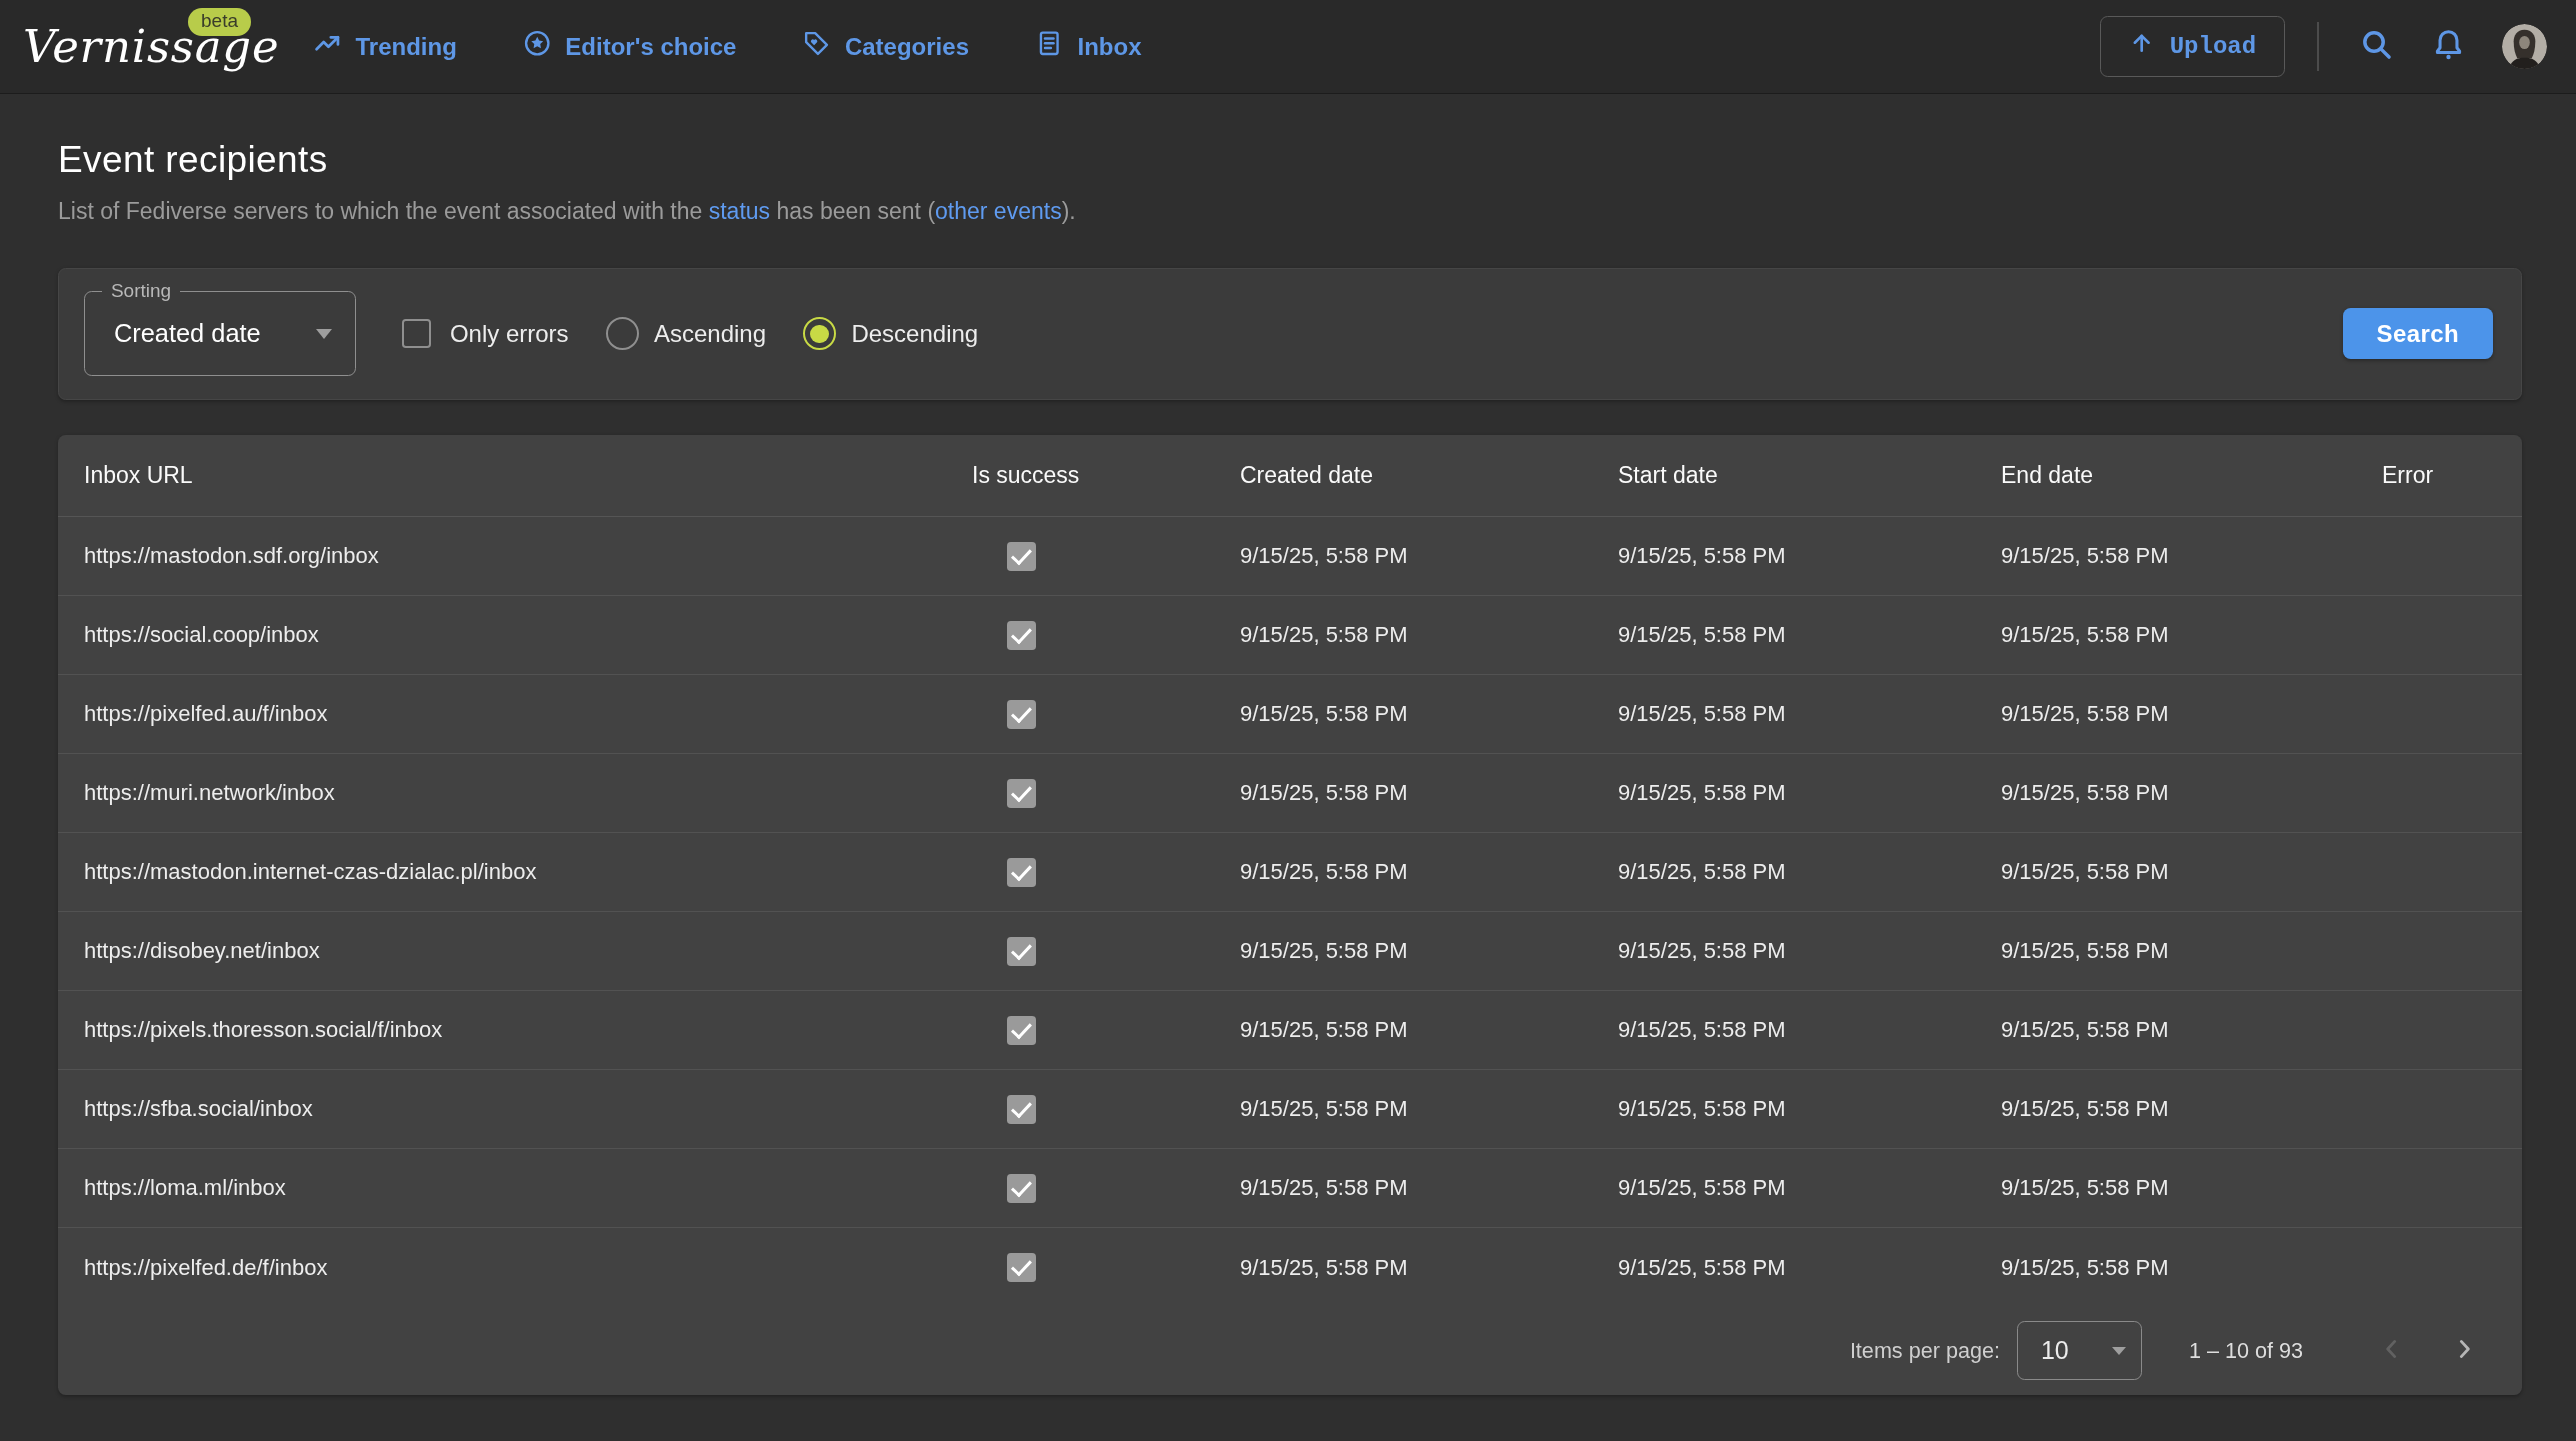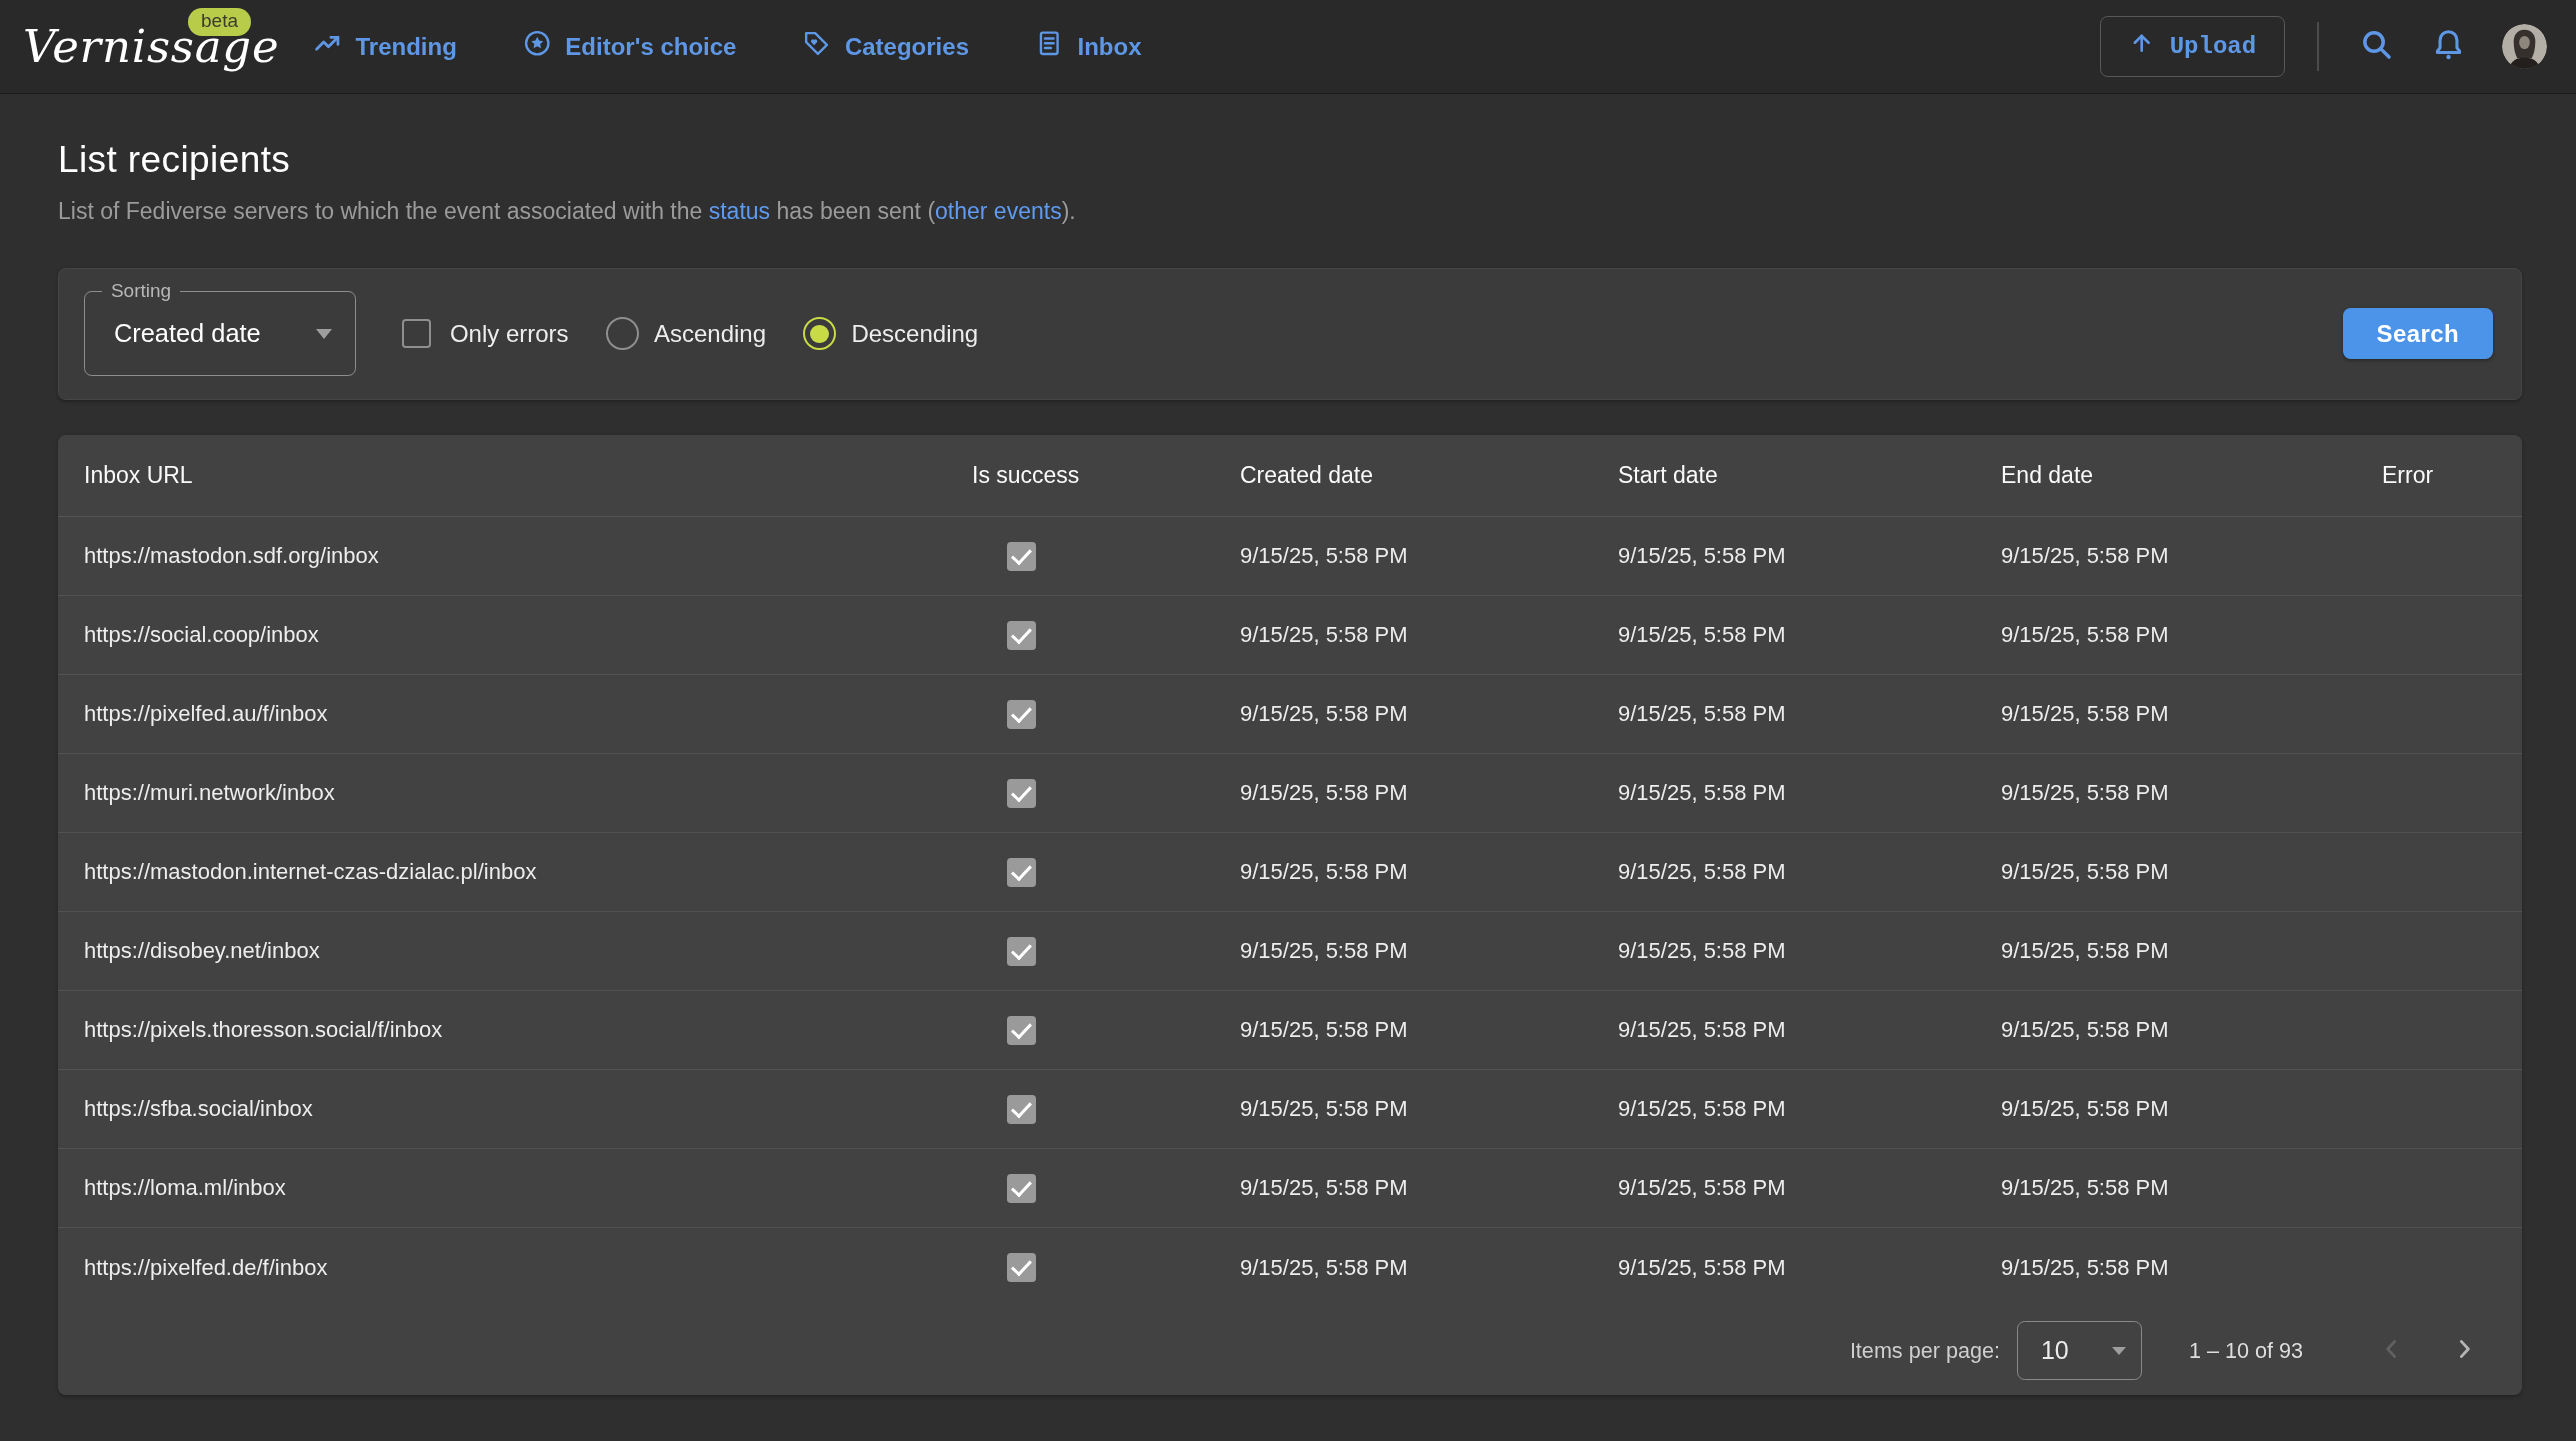--- a/index.html
+++ b/index.html
@@ -218,21 +218,21 @@
         <circle cx="28" cy="28" r="28" fill="#b3aea6"></circle>
         <path d="M28 7c-9.5 0-13.5 7.5-13.5 14.5 0 9.5 2 16.5 4.5 21h18c2.5-4.5 4.5-11.5 4.5-21C41.5 14.5 37.5 7 28 7z" fill="#35302c"></path>
         <ellipse cx="28" cy="23" rx="6.6" ry="8.2" fill="#8d867c"></ellipse>
         <path d="M9 56c2.2-11.5 10-14 19-14s16.8 2.5 19 14z" fill="#221f1d"></path>
       </svg>
     </div>
   </div>
 </header>
 
 <main class="main">
-  <h1 class="page-title">List recipients</h1>
+  <h1 class="page-title">Event recipients</h1>
   <p class="page-desc"><span>List of Fediverse servers to which the event associated with the </span><a>status</a><span> has been sent (</span><a>other events</a><span>).</span></p>
 
   <section class="filter-card">
     <div class="sort-field">
       <span class="sort-label">Sorting</span>
       <span class="sort-value">Created date</span>
       <span class="caret-down"></span>
     </div>
 
     <div class="check-group">

